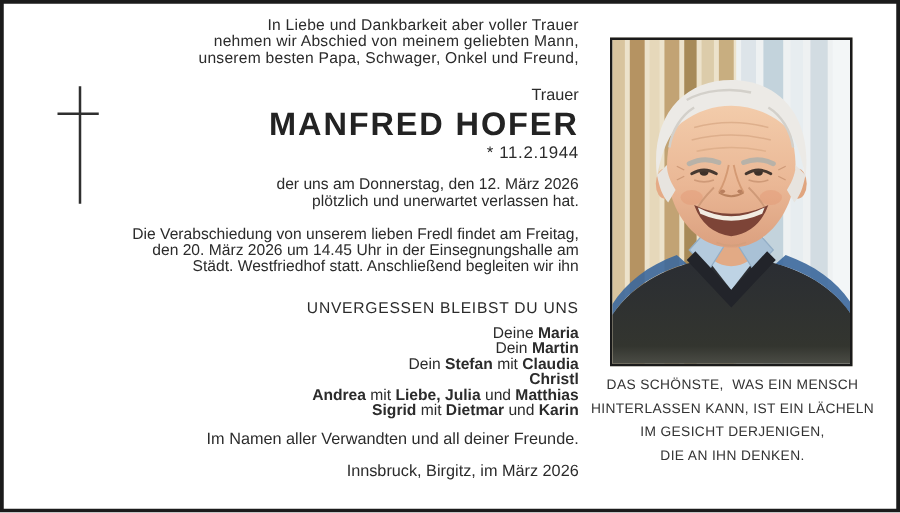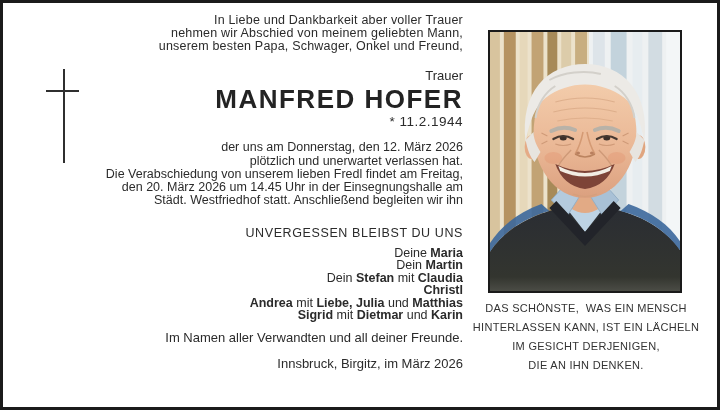--- a/index.html
+++ b/index.html
@@ -7,21 +7,21 @@
     position:relative; width:720px; height:410px; box-sizing:border-box;
     border:3px solid #1b1b1b; background:#ffffff; overflow:hidden;
     font-family:"Liberation Sans", sans-serif; color:#2b2b2b;
   }
   .left-col { position:absolute; left:8px; top:0; width:452px; text-align:right; }
   .intro { margin-top:11px; font-size:12.5px; line-height:13px; letter-spacing:0.2px; }
   .salutation { margin-top:15px; font-size:13px; }
   .deceased-name { margin-top:2px; font-size:26px; line-height:29px; letter-spacing:1.5px; color:#232323; font-weight:700; }
   .birth { font-size:13.5px; line-height:14px; letter-spacing:0.5px; margin-top:1px; }
   .death { margin-top:12px; font-size:12.5px; line-height:13.5px; }
-  .farewell { font-size:12.5px; line-height:13.2px; }
+  .farewell { margin-top:13px; font-size:12.5px; line-height:13.2px; }
   .remembrance { margin-top:19px; font-size:12.5px; line-height:13px; letter-spacing:0.6px; }
   .family { margin-top:7px; font-size:12.5px; line-height:12.5px; }
   .family .b { font-weight:700; }
   .closing { margin-top:9px; font-size:13px; line-height:13px; }
   .place-date { margin-top:13px; font-size:13px; line-height:13px; }
   .cross-v { position:absolute; left:60px; top:66px; width:2px; height:94px; background:#2f2f2f; }
   .cross-h { position:absolute; left:43px; top:87px; width:33px; height:2px; background:#2f2f2f; }
   .photo {
     position:absolute; left:485px; top:27px; width:190px; height:259px;
     border:2px solid #1a1a1a; background:#ece2cb;

